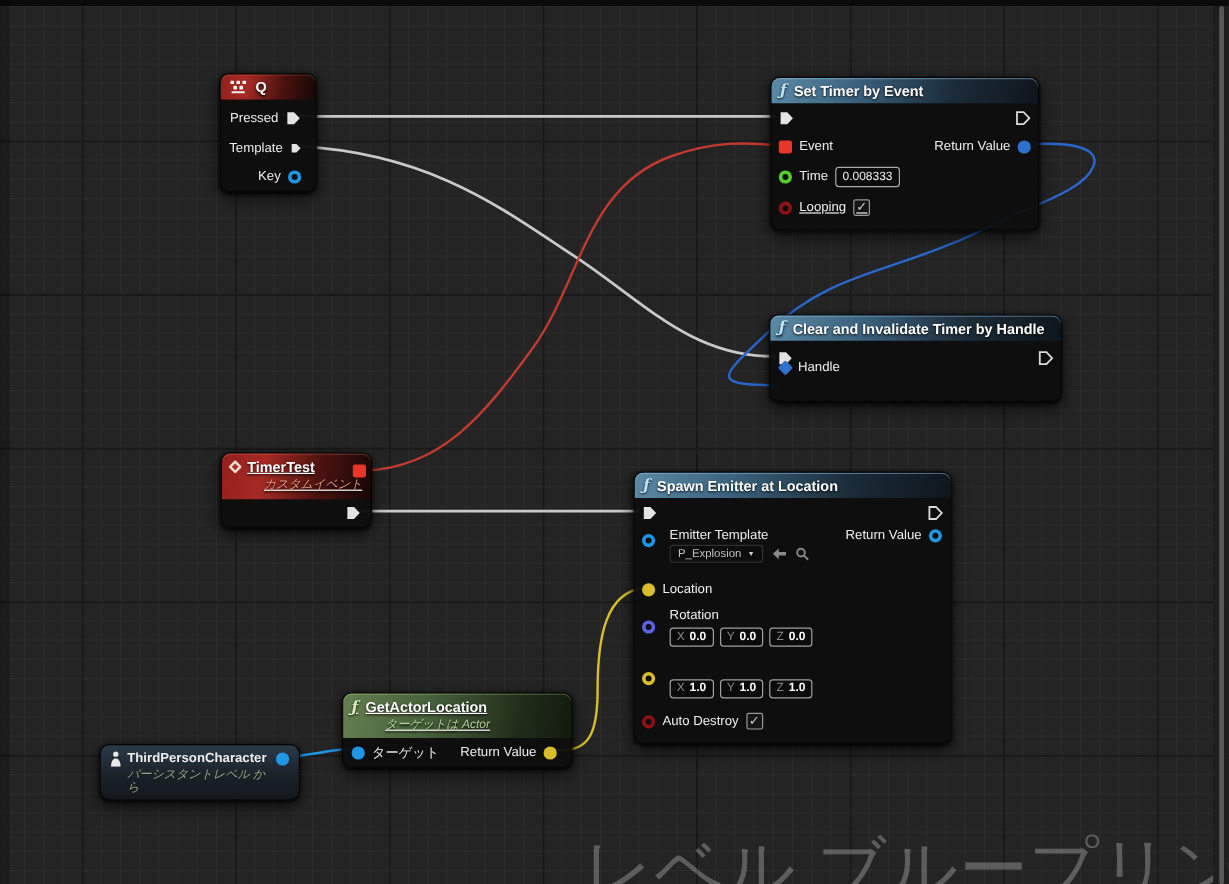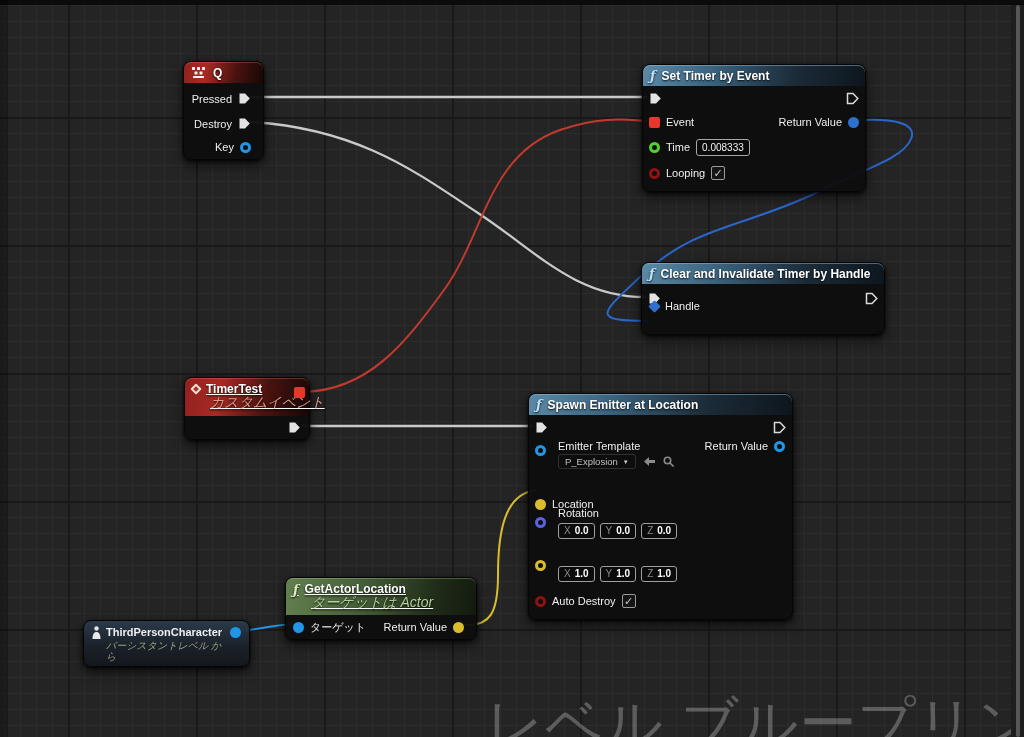--- a/index.html
+++ b/index.html
@@ -29,21 +29,21 @@
        padding:0 7px;border-radius:7px 7px 0 0;font-size:12px;font-weight:bold;color:#fff;
        text-shadow:0 1px 2px rgba(0,0,0,.9);white-space:nowrap;box-sizing:border-box;}
   .hdr-fn{background:linear-gradient(100deg,#5b8aa6 0%,#3c6480 30%,#1b2b38 68%,#0e161d 100%);
           box-shadow:inset 0 1px 0 rgba(150,200,235,.45);}
   .hdr-ev{background:linear-gradient(100deg,#93201d 0%,#a62a24 28%,#4a120f 65%,#170706 100%);
           box-shadow:inset 0 1px 0 rgba(255,150,130,.25);}
   .hdr-pure{background:linear-gradient(100deg,#647f4f 0%,#46603a 38%,#202b18 78%,#121a0e 100%);
           box-shadow:inset 0 1px 0 rgba(190,230,150,.3);}
   .hdr2{height:auto;display:block;padding:4px 7px 3px;text-decoration:underline;}
   .hdr-line{display:flex;align-items:center;gap:6px;}
-  .hdr-sub{font-size:14px;font-weight:normal;font-style:italic;margin-left:18px;line-height:13px;}
+  .hdr-sub{font-size:10px;font-weight:normal;font-style:italic;margin-left:28px;line-height:13px;}
   .sub-red{color:#e09a84;}
   .sub-green{color:#b5cf9a;}
   .fn-glyph{font-family:"DejaVu Serif",serif;font-style:italic;font-weight:bold;
             color:#bfe3f7;font-size:13px;line-height:1;}
   .r{position:absolute;left:0;right:0;display:flex;align-items:center;gap:6px;
      padding:0 7px;font-size:11px;box-sizing:border-box;color:#eee;}
   .rr{margin-left:auto;display:flex;align-items:center;gap:6px;}
   .exec path{fill:#e3e3e3;}
   .exec.hollow path{fill:none;stroke:#dadada;stroke-width:1.5;}
   .ring{width:11px;height:11px;border-radius:50%;box-sizing:border-box;flex:none;}
@@ -106,21 +106,21 @@
       </svg>
       <span class="lbl">Q</span>
     </div>
     <div class="r" style="top:24px;height:25px;justify-content:flex-end;padding-right:12px;">
       <span class="lbl">Pressed</span>
       <svg class="exec" width="13" height="13" viewBox="0 0 13 13">
           <path d="M1.5 1.5 L7 1.5 L11.8 6.5 L7 11.5 L1.5 11.5 Z"></path>
         </svg>
     </div>
     <div class="r" style="top:49px;height:25px;justify-content:flex-end;padding-right:12px;">
-      <span class="lbl">Destroy</span>
+      <span class="lbl">Template</span>
       <svg class="exec" width="13" height="13" viewBox="0 0 13 13">
           <path d="M1.5 1.5 L7 1.5 L11.8 6.5 L7 11.5 L1.5 11.5 Z"></path>
         </svg>
     </div>
     <div class="r" style="top:73px;height:24px;justify-content:flex-end;padding-right:12px;">
       <span class="lbl">Key</span>
       <span class="ring blue"></span>
     </div>
   </div>
 
@@ -145,21 +145,21 @@
       <span class="rr">
         <span class="lbl">Return Value</span>
         <span class="dot handleblue"></span>
       </span>
     </div>
     <div class="r" style="top:70px;height:24px;padding:0 6px;">
       <span class="ring green"></span>
       <span class="lbl">Time</span>
       <span class="txtbox">0.008333</span>
     </div>
-    <div class="r" style="top:95px;height:26px;padding:0 6px;">
+    <div class="r" style="top:95px;height:26px;padding:0 6px;text-decoration:underline;">
       <span class="ring darkred"></span>
       <span class="lbl">Looping</span>
       <span class="chk">✓</span>
     </div>
   </div>
 
   <div class="node" style="left:641px;top:262px;width:242px;height:71px;">
     <div class="hdr hdr-fn">
       <span class="fn-glyph">ƒ</span>
       <span class="lbl">Clear and Invalidate Timer by Handle</span>
@@ -225,21 +225,21 @@
         <span class="arr">▼</span>
       </span>
       <svg width="11" height="9" viewBox="0 0 11 9">
           <path d="M5 0 L5 3 L11 3 L11 6 L5 6 L5 9 L0 4.5 Z" fill="#8a8a8a"></path>
         </svg>
       <svg width="11" height="11" viewBox="0 0 11 11">
           <circle cx="4.5" cy="4.5" r="3.2" fill="none" stroke="#8a8a8a" stroke-width="1.6"></circle>
           <line x1="7" y1="7" x2="10.5" y2="10.5" stroke="#8a8a8a" stroke-width="1.6"></line>
         </svg>
     </div>
-    <div class="r" style="top:98px;height:24px;padding:0 6px;">
+    <div class="r" style="top:85px;height:24px;padding:0 6px;">
       <span class="dot yellow"></span>
       <span class="lbl">Location</span>
     </div>
     <span class="ring indigo abs" style="left:6px;top:123px;"></span>
     <div class="r" style="top:112px;height:14px;padding-left:29px;">
       <span class="lbl">Rotation</span>
     </div>
     <div class="r" style="top:128px;height:17px;padding-left:29px;gap:5px;">
       <span class="axisbox">
           <span class="ax">X</span>

